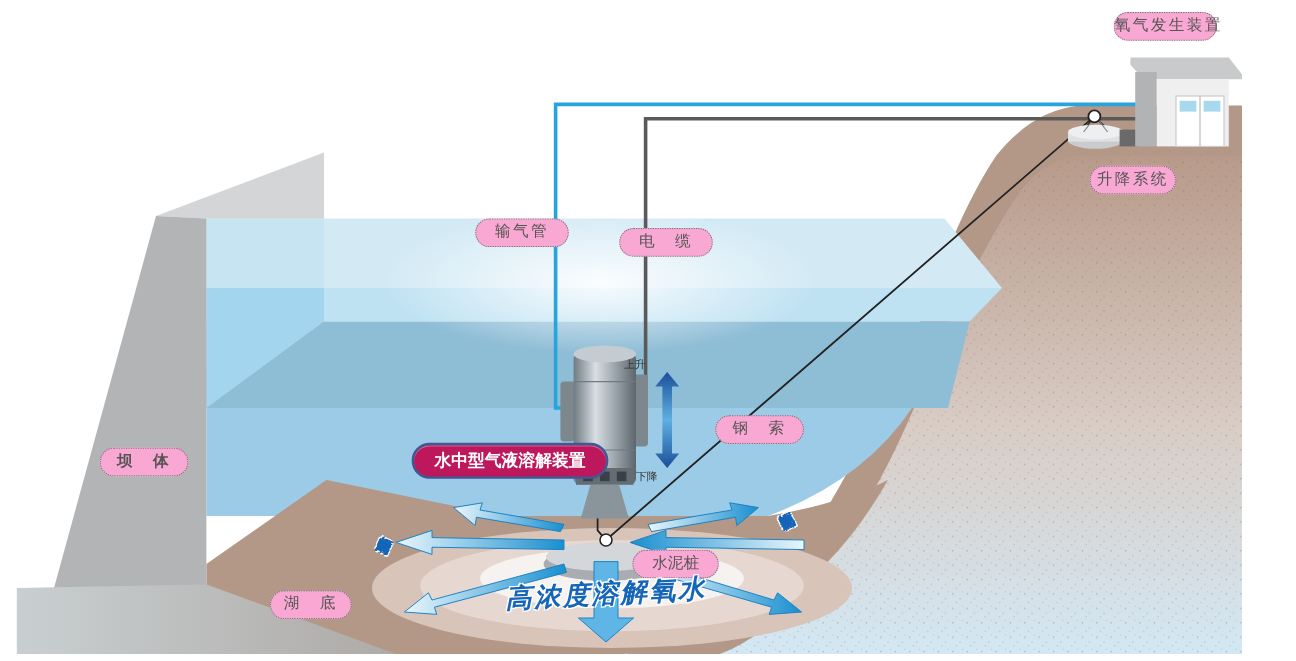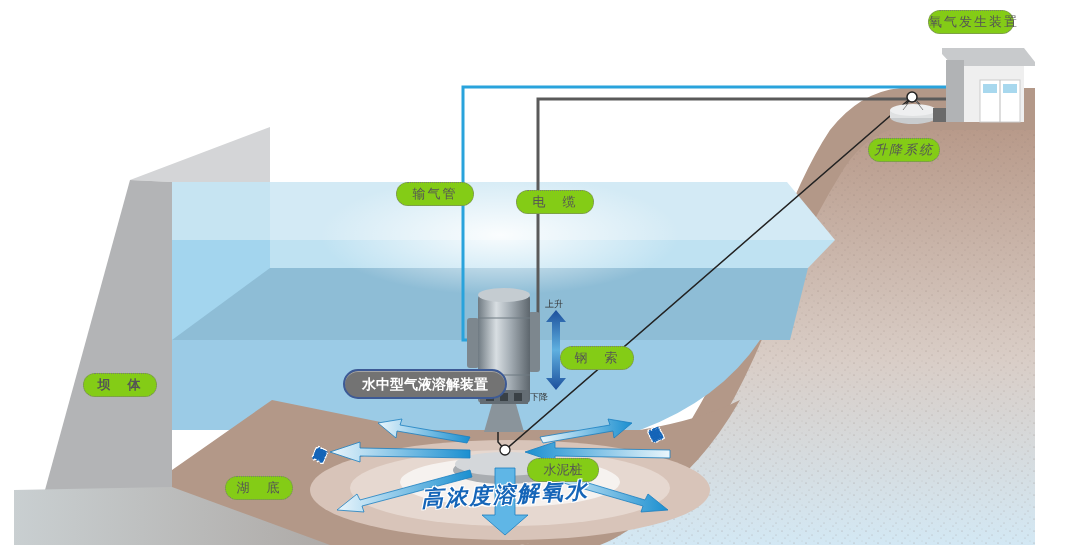--- a/index.html
+++ b/index.html
@@ -1,25 +1,25 @@
 <!DOCTYPE html>
 <html><head>
 <meta charset="utf-8">
 <style>
   html, body { margin: 0; padding: 0; background: #ffffff; }
   body { width: 1080px; height: 551px; overflow: hidden; position: relative;
          font-family: "DejaVu Sans", sans-serif; }
   #scene { position: absolute; left: 0; top: 0; width: 1080px; height: 551px; }
   .callout {
-    position: absolute; background: #84cc16; border: 1.5px dotted #777;
+    position: absolute; background: #f9a8d4; border: 1.5px dotted #777;
     border-radius: 14px; color: #555; font-size: 13px; text-align: center;
     line-height: 22px; height: 22px; letter-spacing: 2px; white-space: nowrap;
   }
   .device-label {
-    position: absolute; background: #737373; border: 2px solid #3d5a95;
+    position: absolute; background: #be185d; border: 2px solid #3d5a95;
     border-radius: 16px; color: #fff; font-size: 14px; font-weight: bold;
     height: 26px; line-height: 26px; text-align: center; white-space: nowrap;
     box-shadow: inset 0 1px 0 rgba(255,255,255,0.35);
   }
   .tiny { position: absolute; font-size: 9px; color: #333; white-space: nowrap; }
 </style>
 </head>
 <body>
 
 <svg id="scene" viewBox="0 0 1080 551" xmlns="http://www.w3.org/2000/svg">
@@ -135,29 +135,29 @@
     <rect x="946" y="60" width="18" height="62" fill="#b1b3b5"></rect>
     <rect x="964" y="66" width="60" height="56" fill="#efefef"></rect>
     <rect x="980" y="80" width="40" height="42" fill="#ffffff" stroke="#ccc"></rect>
     <line x1="1000" y1="80" x2="1000" y2="122" stroke="#bbb"></line>
     <rect x="983" y="84" width="14" height="9" fill="#a8d8ee"></rect>
     <rect x="1003" y="84" width="14" height="9" fill="#a8d8ee"></rect>
   </g>
 </svg>
 
 <div class="callout" style="left:928px;top:10px;width:84px;">氧气发生装置</div>
-<div class="callout" style="left:868px;top:138px;width:70px;font-style:italic;">升降系统</div>
+<div class="callout" style="left:908px;top:138px;width:70px;">升降系统</div>
 <div class="callout" style="left:396px;top:182px;width:76px;">输气管</div>
 <div class="callout" style="left:516px;top:171px;width:76px;margin-top:19px;">电　缆</div>
-<div class="callout" style="left:560px;top:346px;width:72px;">钢　索</div>
+<div class="callout" style="left:596px;top:346px;width:72px;">钢　索</div>
 <div class="callout" style="left:83px;top:373px;width:72px;font-weight:bold;">坝　体</div>
-<div class="callout" style="left:225px;top:476px;width:66px;">湖　底</div>
+<div class="callout" style="left:225px;top:492px;width:66px;font-family:Liberation Mono, monospace;">湖　底</div>
 <div class="callout" style="left:527px;top:458px;width:70px;letter-spacing:0;text-align:center;">水泥桩</div>
 
 <div class="device-label" style="left:343px;top:369px;width:160px;">水中型气液溶解装置</div>
 
-<div class="tiny" style="left:545px;top:298px;text-align:right;">上升</div>
+<div class="tiny" style="left:520px;top:298px;text-align:right;">上升</div>
 <div class="tiny" style="left:530px;top:391px;font-family:Liberation Serif, serif;">下降</div>
 
 <div style="position:absolute;left:385px;top:480px;width:240px;text-align:center;font-size:22px;font-weight:bold;font-style:italic;color:#1565b8;letter-spacing:2px;text-shadow:1px 1px 0 #fff,-1px -1px 0 #fff,1px -1px 0 #fff,-1px 1px 0 #fff;transform:rotate(-3deg);">高浓度溶解氧水</div>
 
 <div style="position:absolute;left:318px;top:440px;font-size:12px;font-weight:bold;color:#1565b8;writing-mode:vertical-rl;transform:rotate(25deg);text-shadow:1px 1px 0 #fff,-1px -1px 0 #fff;">大幅提高溶氧</div>
 <div style="position:absolute;left:640px;top:420px;font-size:12px;font-weight:bold;color:#1565b8;writing-mode:vertical-rl;transform:rotate(-25deg);text-shadow:1px 1px 0 #fff,-1px -1px 0 #fff;">大幅改善底泥</div>
 
 </body></html>

